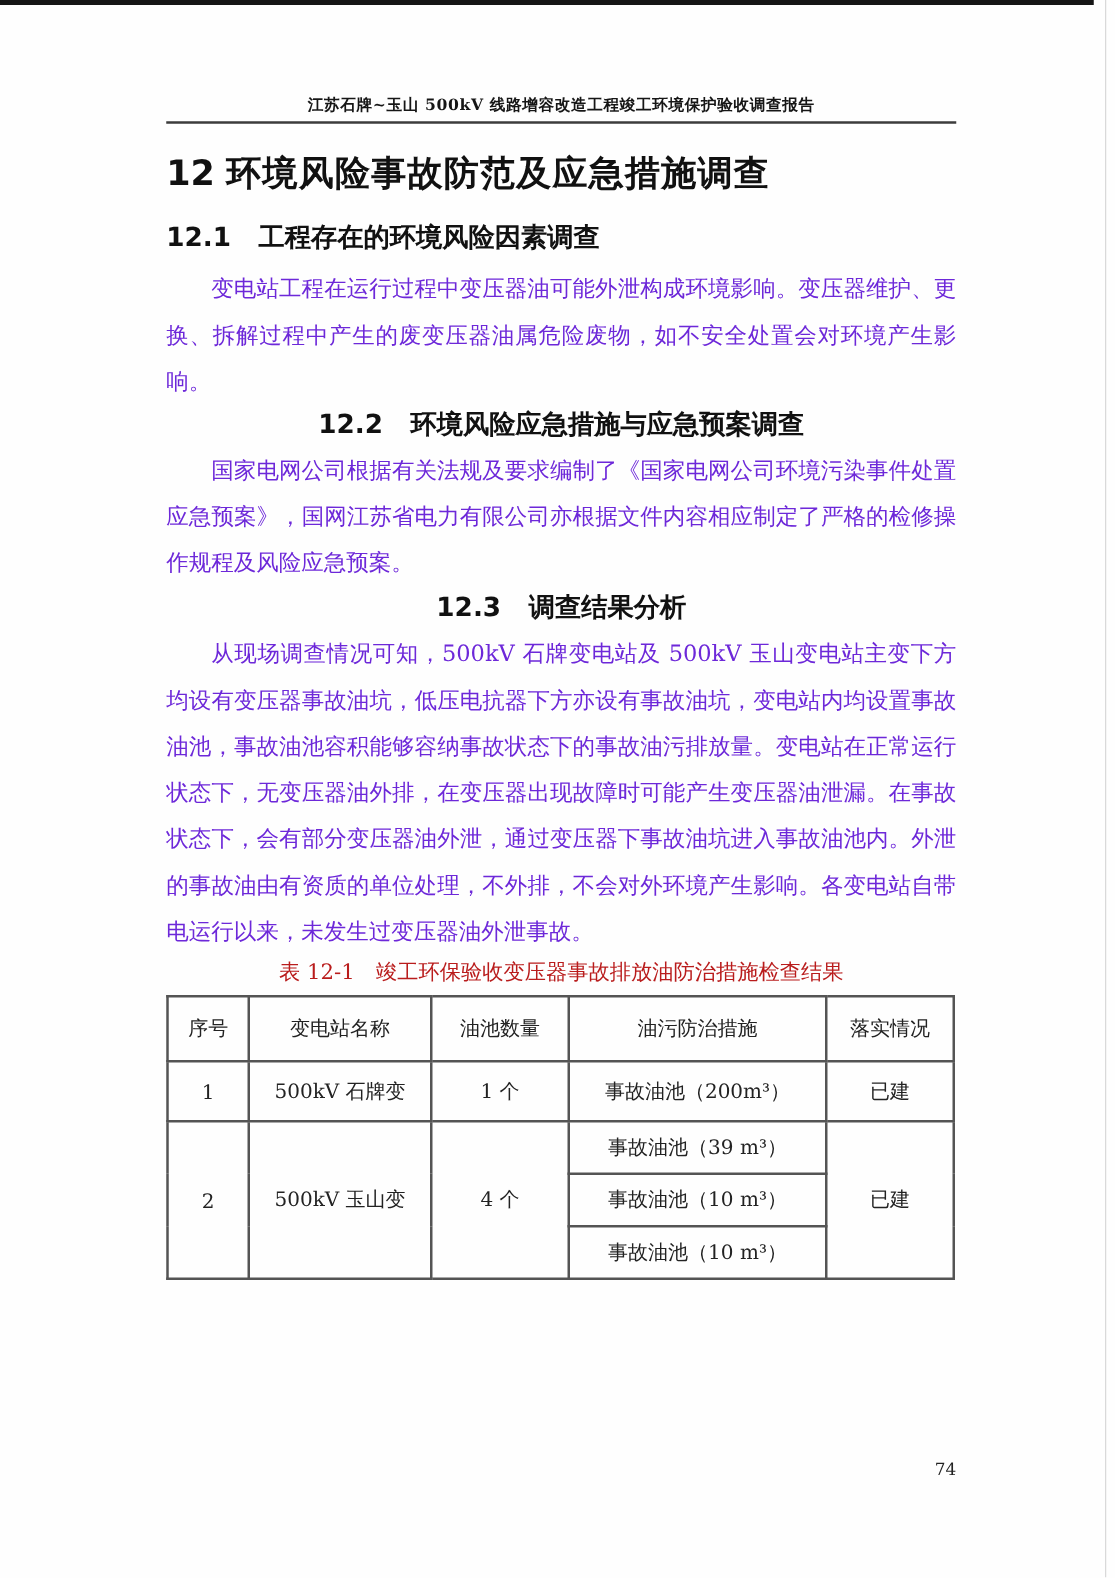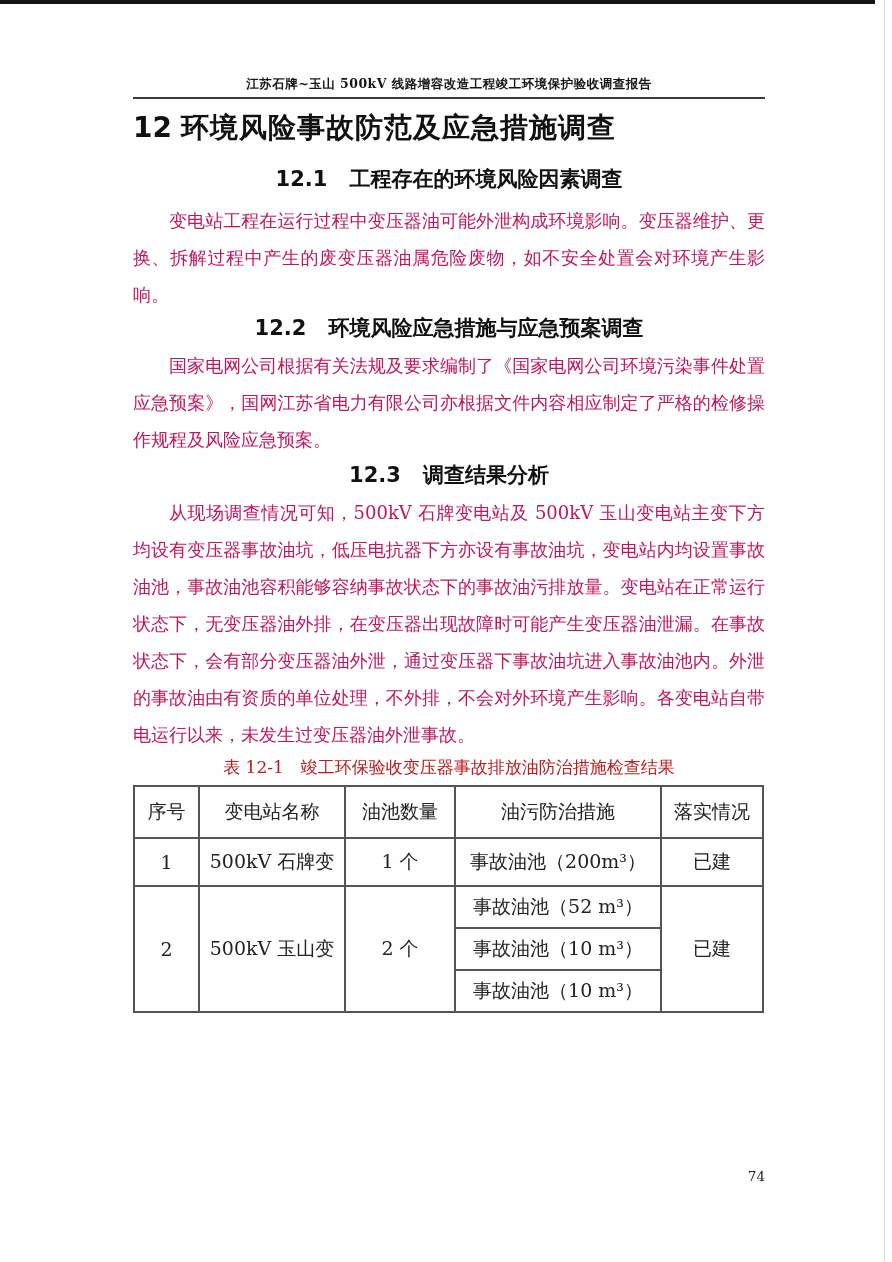--- a/index.html
+++ b/index.html
@@ -38,64 +38,64 @@
     font-weight: bold;
     letter-spacing: 0.5px;
     color: #161616;
   }
   .header-rule {
     margin-top: 5px;
     height: 2px;
     background: #3c3c3c;
   }
   h1.chapter {
-    margin: 11px 0 0 0;
+    margin: 22px 0 0 0;
     font-family: "DejaVu Sans", "Liberation Sans", sans-serif;
     font-size: 28px;
     line-height: 36px;
     font-weight: bold;
     letter-spacing: 1px;
     color: #111;
   }
   h1.chapter .num { margin-right: 9px; letter-spacing: 0; }
   h2.section {
     margin: 0;
     font-family: "DejaVu Sans", "Liberation Sans", sans-serif;
     font-size: 21px;
     line-height: 30px;
     font-weight: bold;
     color: #111;
   }
   h2.section .num { margin-right: 22px; }
-  .mt-s1 { margin-top: 18px !important; text-align: center; }
+  .mt-s1 { margin-top: 18px !important; }
   .mt-s2 { margin-top: 0px !important; text-align: center; }
   .mt-s3 { margin-top: 2px !important; text-align: center; }
   p.body {
     margin: 0;
     font-size: 18px;
     line-height: 37px;
     text-align: justify;
     text-indent: 2em;
-    color: #be185d;
+    color: #6d28d9;
   }
   p.body.first { margin-top: 8px; }
   p.body.after-h { margin-top: 4px; }
   .table-caption {
     margin-top: 2px;
     text-align: center;
     font-size: 17px;
     line-height: 24px;
     color: #b91c1c;
   }
   table.oil-table {
     margin-top: 6px;
     border-collapse: collapse;
     table-layout: fixed;
     width: 629px;
-    font-size: 19px;
+    font-size: 16px;
     color: #222;
   }
   table.oil-table th, table.oil-table td {
     border: 2px solid #545454;
     text-align: center;
     vertical-align: middle;
     font-weight: normal;
     padding: 0;
     overflow: hidden;
   }
@@ -166,22 +166,22 @@
         <tr class="r1">
           <td>1</td>
           <td>500kV 石牌变</td>
           <td>1 个</td>
           <td>事故油池（200m³）</td>
           <td>已建</td>
         </tr>
         <tr class="r2a">
           <td rowspan="3">2</td>
           <td rowspan="3">500kV 玉山变</td>
-          <td rowspan="3">2 个</td>
-          <td>事故油池（52 m³）</td>
+          <td rowspan="3">4 个</td>
+          <td>事故油池（39 m³）</td>
           <td rowspan="3">已建</td>
         </tr>
         <tr class="r2b">
           <td class="lt">事故油池（10 m³）</td>
         </tr>
         <tr class="r2c">
           <td class="lt">事故油池（10 m³）</td>
         </tr>
       </tbody>
     </table>

